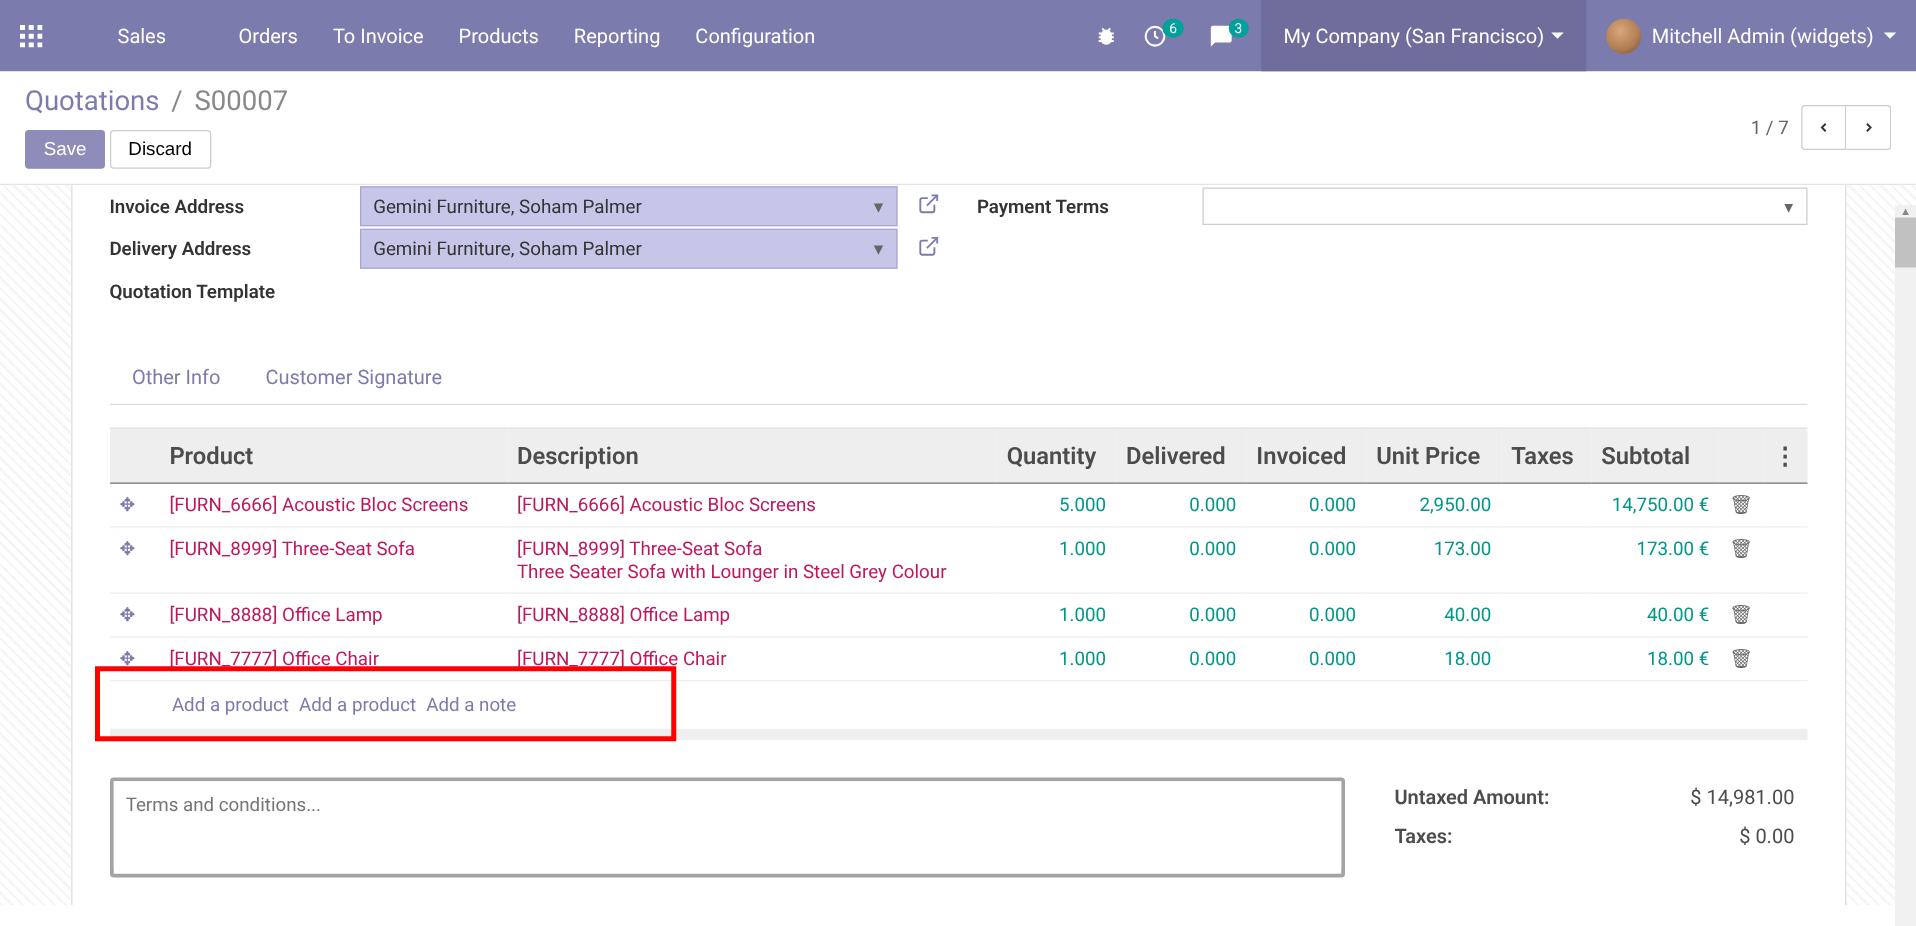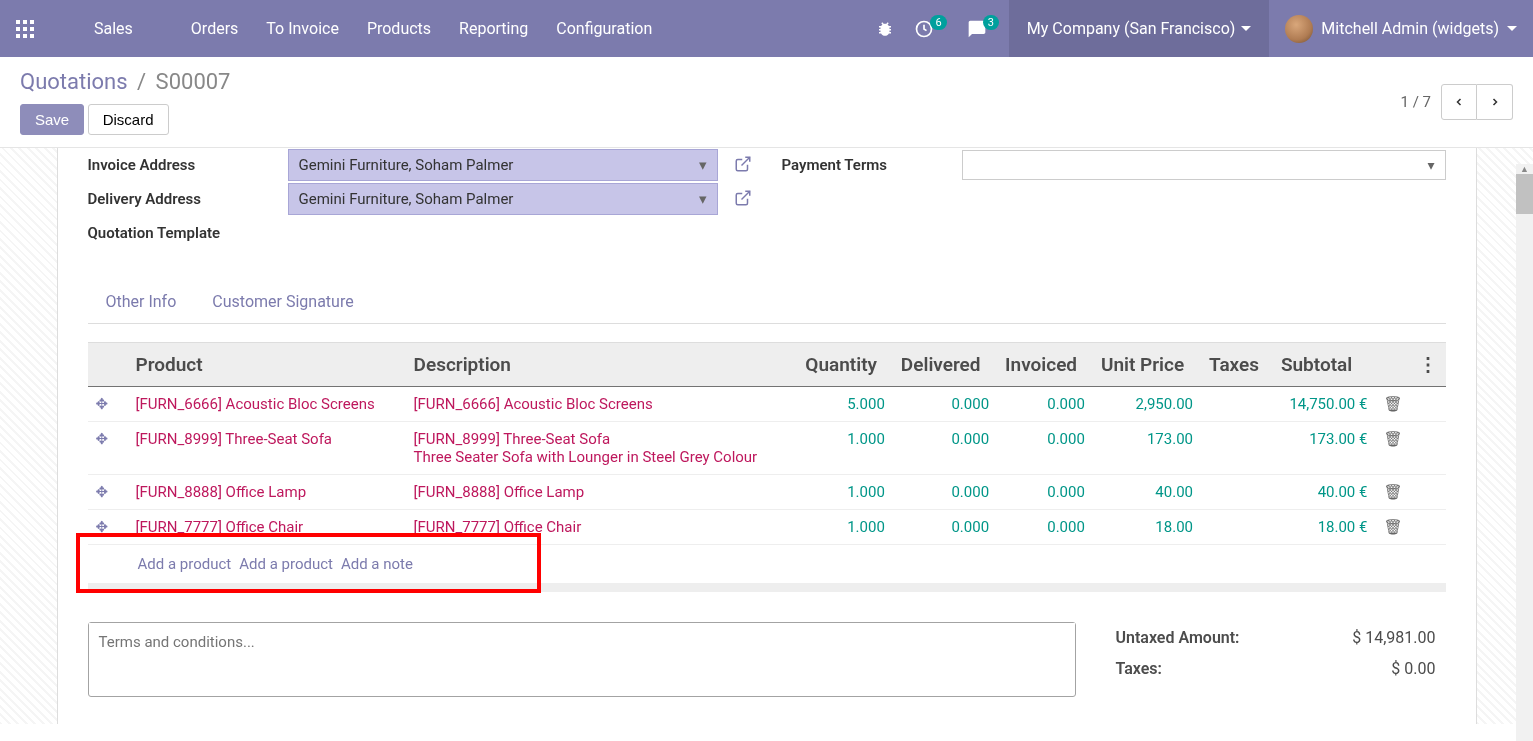--- a/index.html
+++ b/index.html
@@ -49,21 +49,21 @@
 .order-table td.link { color: #be185d; }
 .order-table td.num { text-align: right; color: #009688; }
 .drag-handle { color: #7c7bad; cursor: move; }
 .trash-icon { color: #666; cursor: pointer; }
 
 .add-row { display: flex; gap: 8px; padding: 10px 8px 10px 50px; border-bottom: 1px solid #eee; }
 .add-row a { color: #7c7bad; cursor: pointer; font-size: 15px; text-decoration: none; }
 .highlight-box { border: 4px solid #ff0000; position: absolute; pointer-events: none; }
 
 .bottom-row { display: flex; gap: 30px; margin-top: 30px; }
-.terms-box { flex: 1; border: 1px solid #a3a3a3; border-radius: 3px; }
+.terms-box { flex: 1; border: 3px solid #a3a3a3; border-radius: 3px; }
 .terms-box textarea { width: 100%; height: 70px; border: none; padding: 10px; font-size: 15px; resize: none; font-family: inherit; color: #999; }
 .totals { width: 340px; }
 .totals-row { display: flex; justify-content: space-between; padding: 6px 10px; font-size: 16px; }
 .totals-row .lbl { font-weight: 600; }
 
 .scrollbar-visual { position: fixed; right: 0; top: 164px; bottom: 0; width: 17px; background: #f1f1f1; }
 .scrollbar-thumb { background: #c1c1c1; width: 100%; height: 40px; margin-top: 0; }
 </style>
 </head>
 <body>

